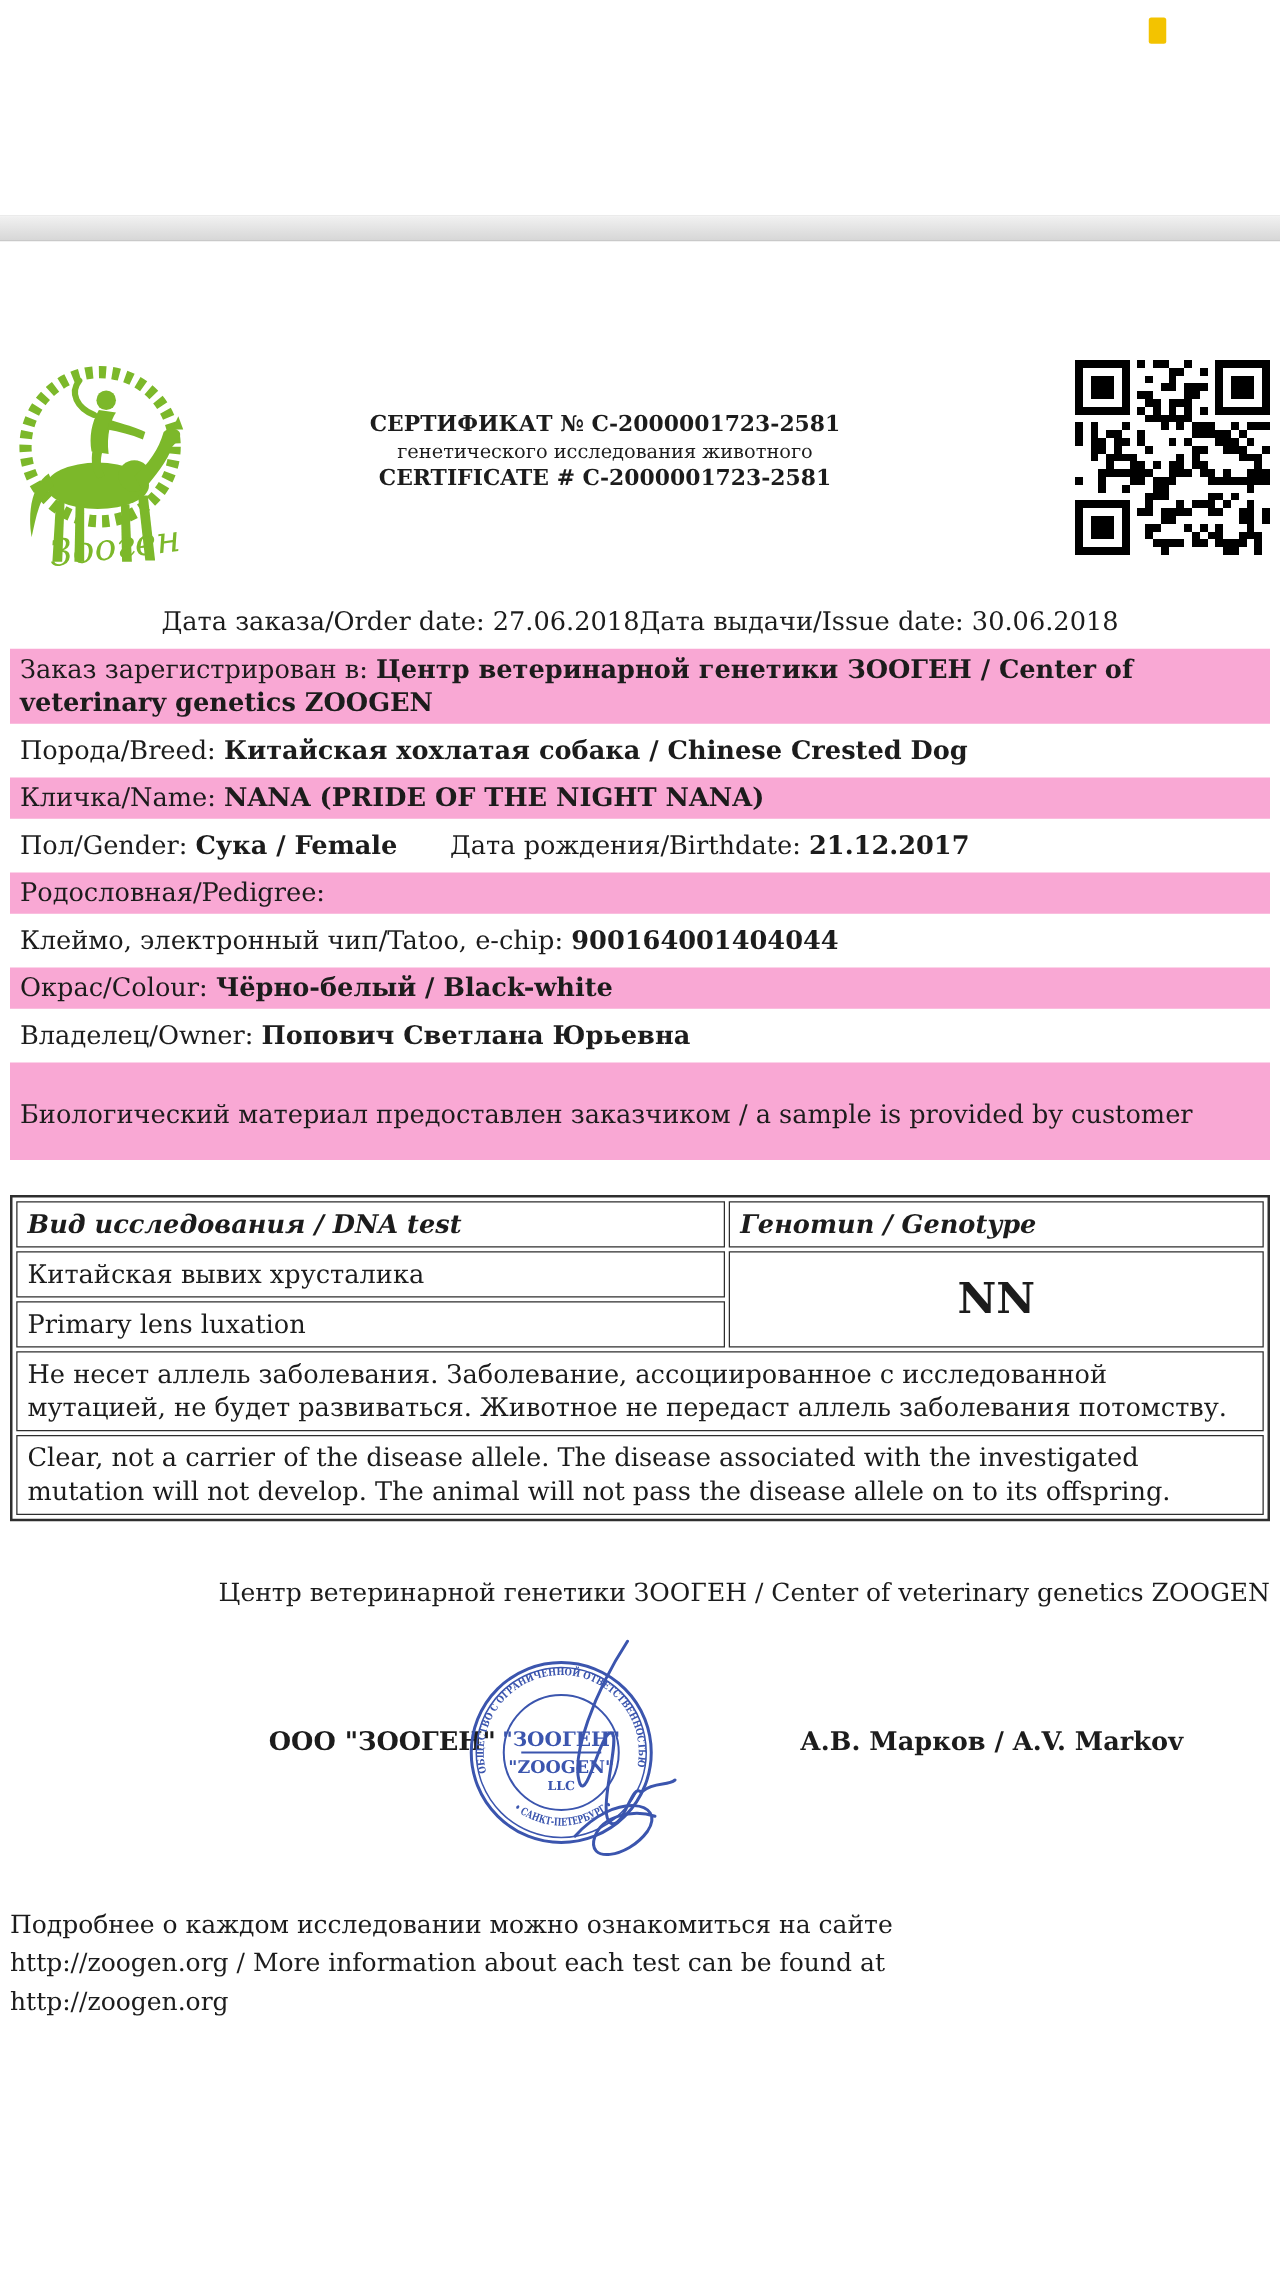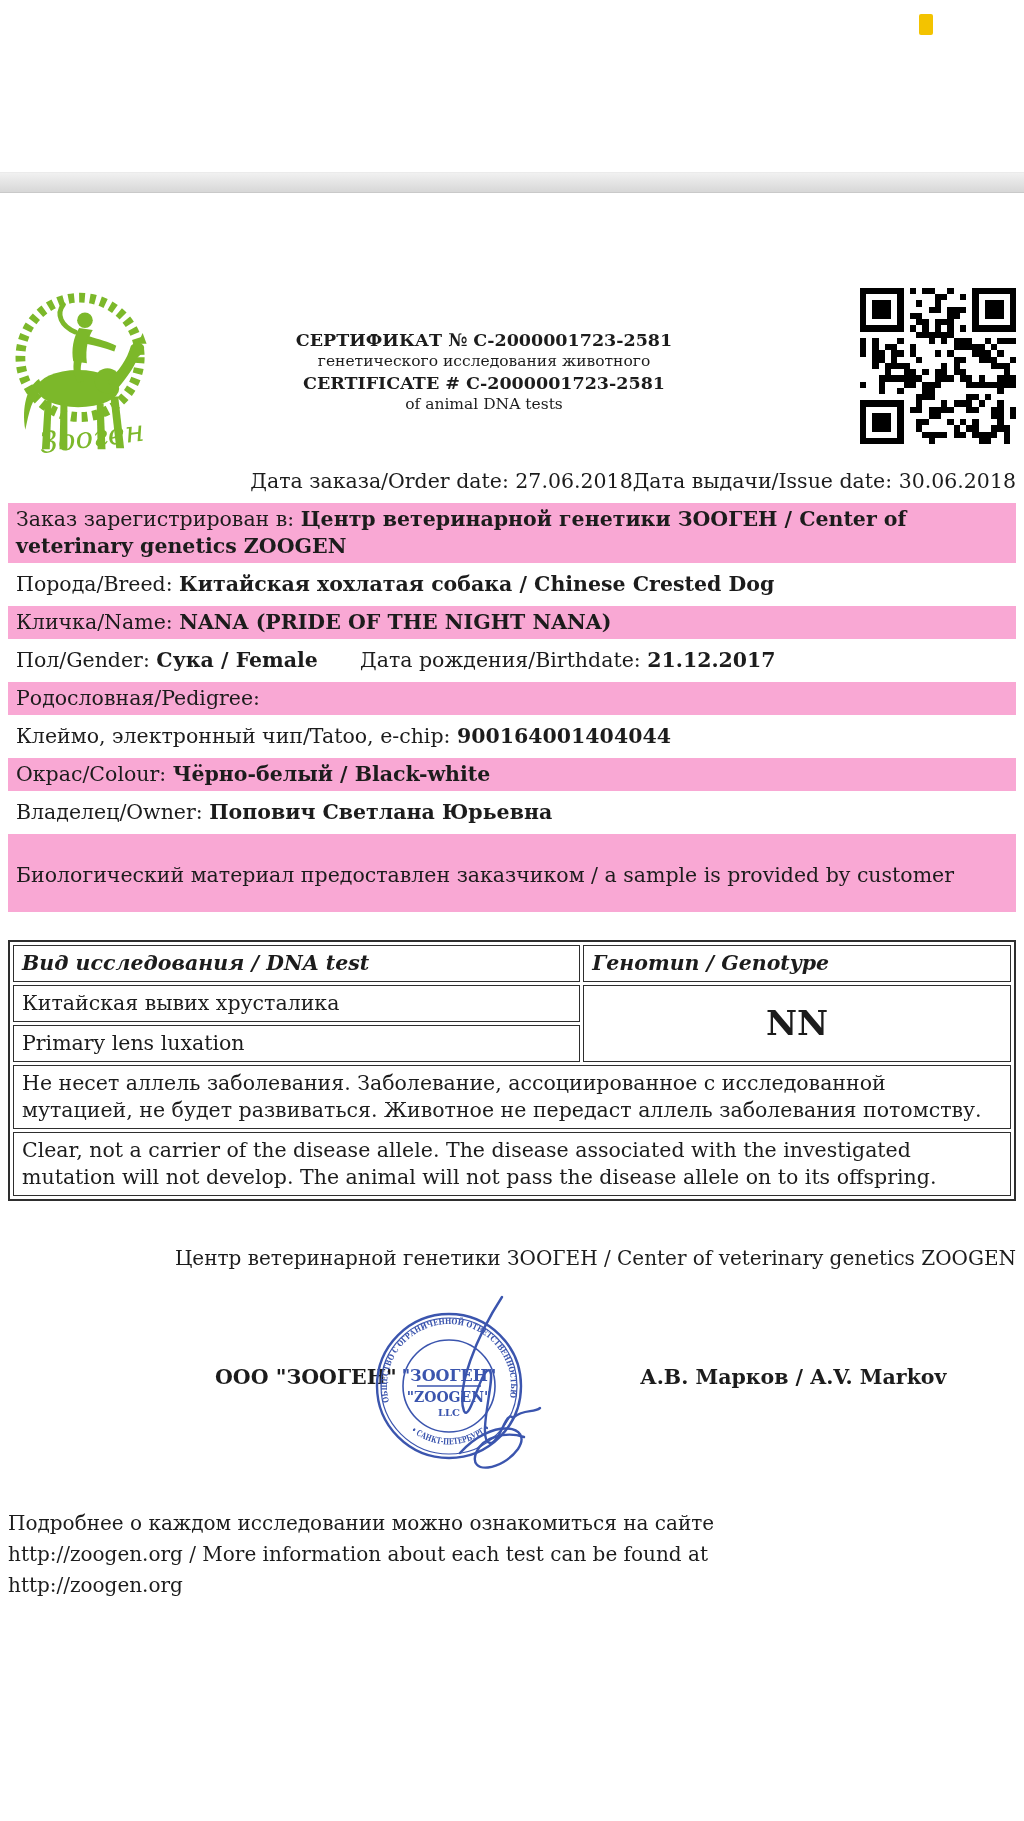--- a/index.html
+++ b/index.html
@@ -18,22 +18,22 @@
   
   .header-row{display:flex;align-items:flex-start;height:178px;}
   .logo{width:150px;height:178px;flex:0 0 150px;}
   .head-text{flex:1;text-align:center;padding-top:44px;padding-right:50px;}
   .ht-b{font-weight:bold;font-size:17.5px;line-height:22px;}
   .ht-r{font-size:15.5px;line-height:21px;}
   .qr{width:156px;height:156px;flex:0 0 156px;margin-top:3px;}
   .qr svg{width:156px;height:156px;display:block;}
 
   
-  .dates-row{display:flex;justify-content:flex-end;font-size:20.5px;
-    line-height:28px;margin-top:4px;}
+  .dates-row{display:flex;justify-content:center;font-size:20.5px;
+    line-height:28px;margin-top:20px;}
 
   
   .row{font-size:20.5px;line-height:27px;padding:3px 8px;margin-top:5px;}
   .row.gray{background:#f9a8d4;}
   .row.tall{padding-top:28px;padding-bottom:23px;}
   .b{font-weight:bold;}
   .pair-left{display:inline-block;width:344px;}
 
   
   .results-table{width:100%;margin-top:28px;border:2px solid #2e2e2e;
@@ -84,21 +84,20 @@
         </g>
         <path d="M 67,48 C 53,42 47,30 55,20" fill="none" stroke="#7cb82a" stroke-width="5" stroke-linecap="round"></path>
         <text x="32" y="172" font-size="30" font-style="italic" fill="#7cb82a" transform="rotate(-7 32 172)">Зооген</text>
       </svg>
     </div>
 
     <div class="head-text">
       <div class="ht-b">СЕРТИФИКАТ № С-2000001723-2581</div>
       <div class="ht-r">генетического исследования животного</div>
       <div class="ht-b">CERTIFICATE # C-2000001723-2581</div>
-      <div class="ht-r">of animal DNA tests</div>
     </div>
 
     <div class="qr">
       <svg viewBox="0 0 25 25" shape-rendering="crispEdges">
         <rect x="0" y="0" width="25" height="25" fill="#ffffff"></rect>
         <g fill="#000000" id="qr-finders">
           <rect x="0" y="0" width="7" height="7"></rect>
             <rect x="1" y="1" width="5" height="5" fill="#ffffff"></rect>
             <rect x="2" y="2" width="3" height="3"></rect>
           <rect x="18" y="0" width="7" height="7"></rect>

